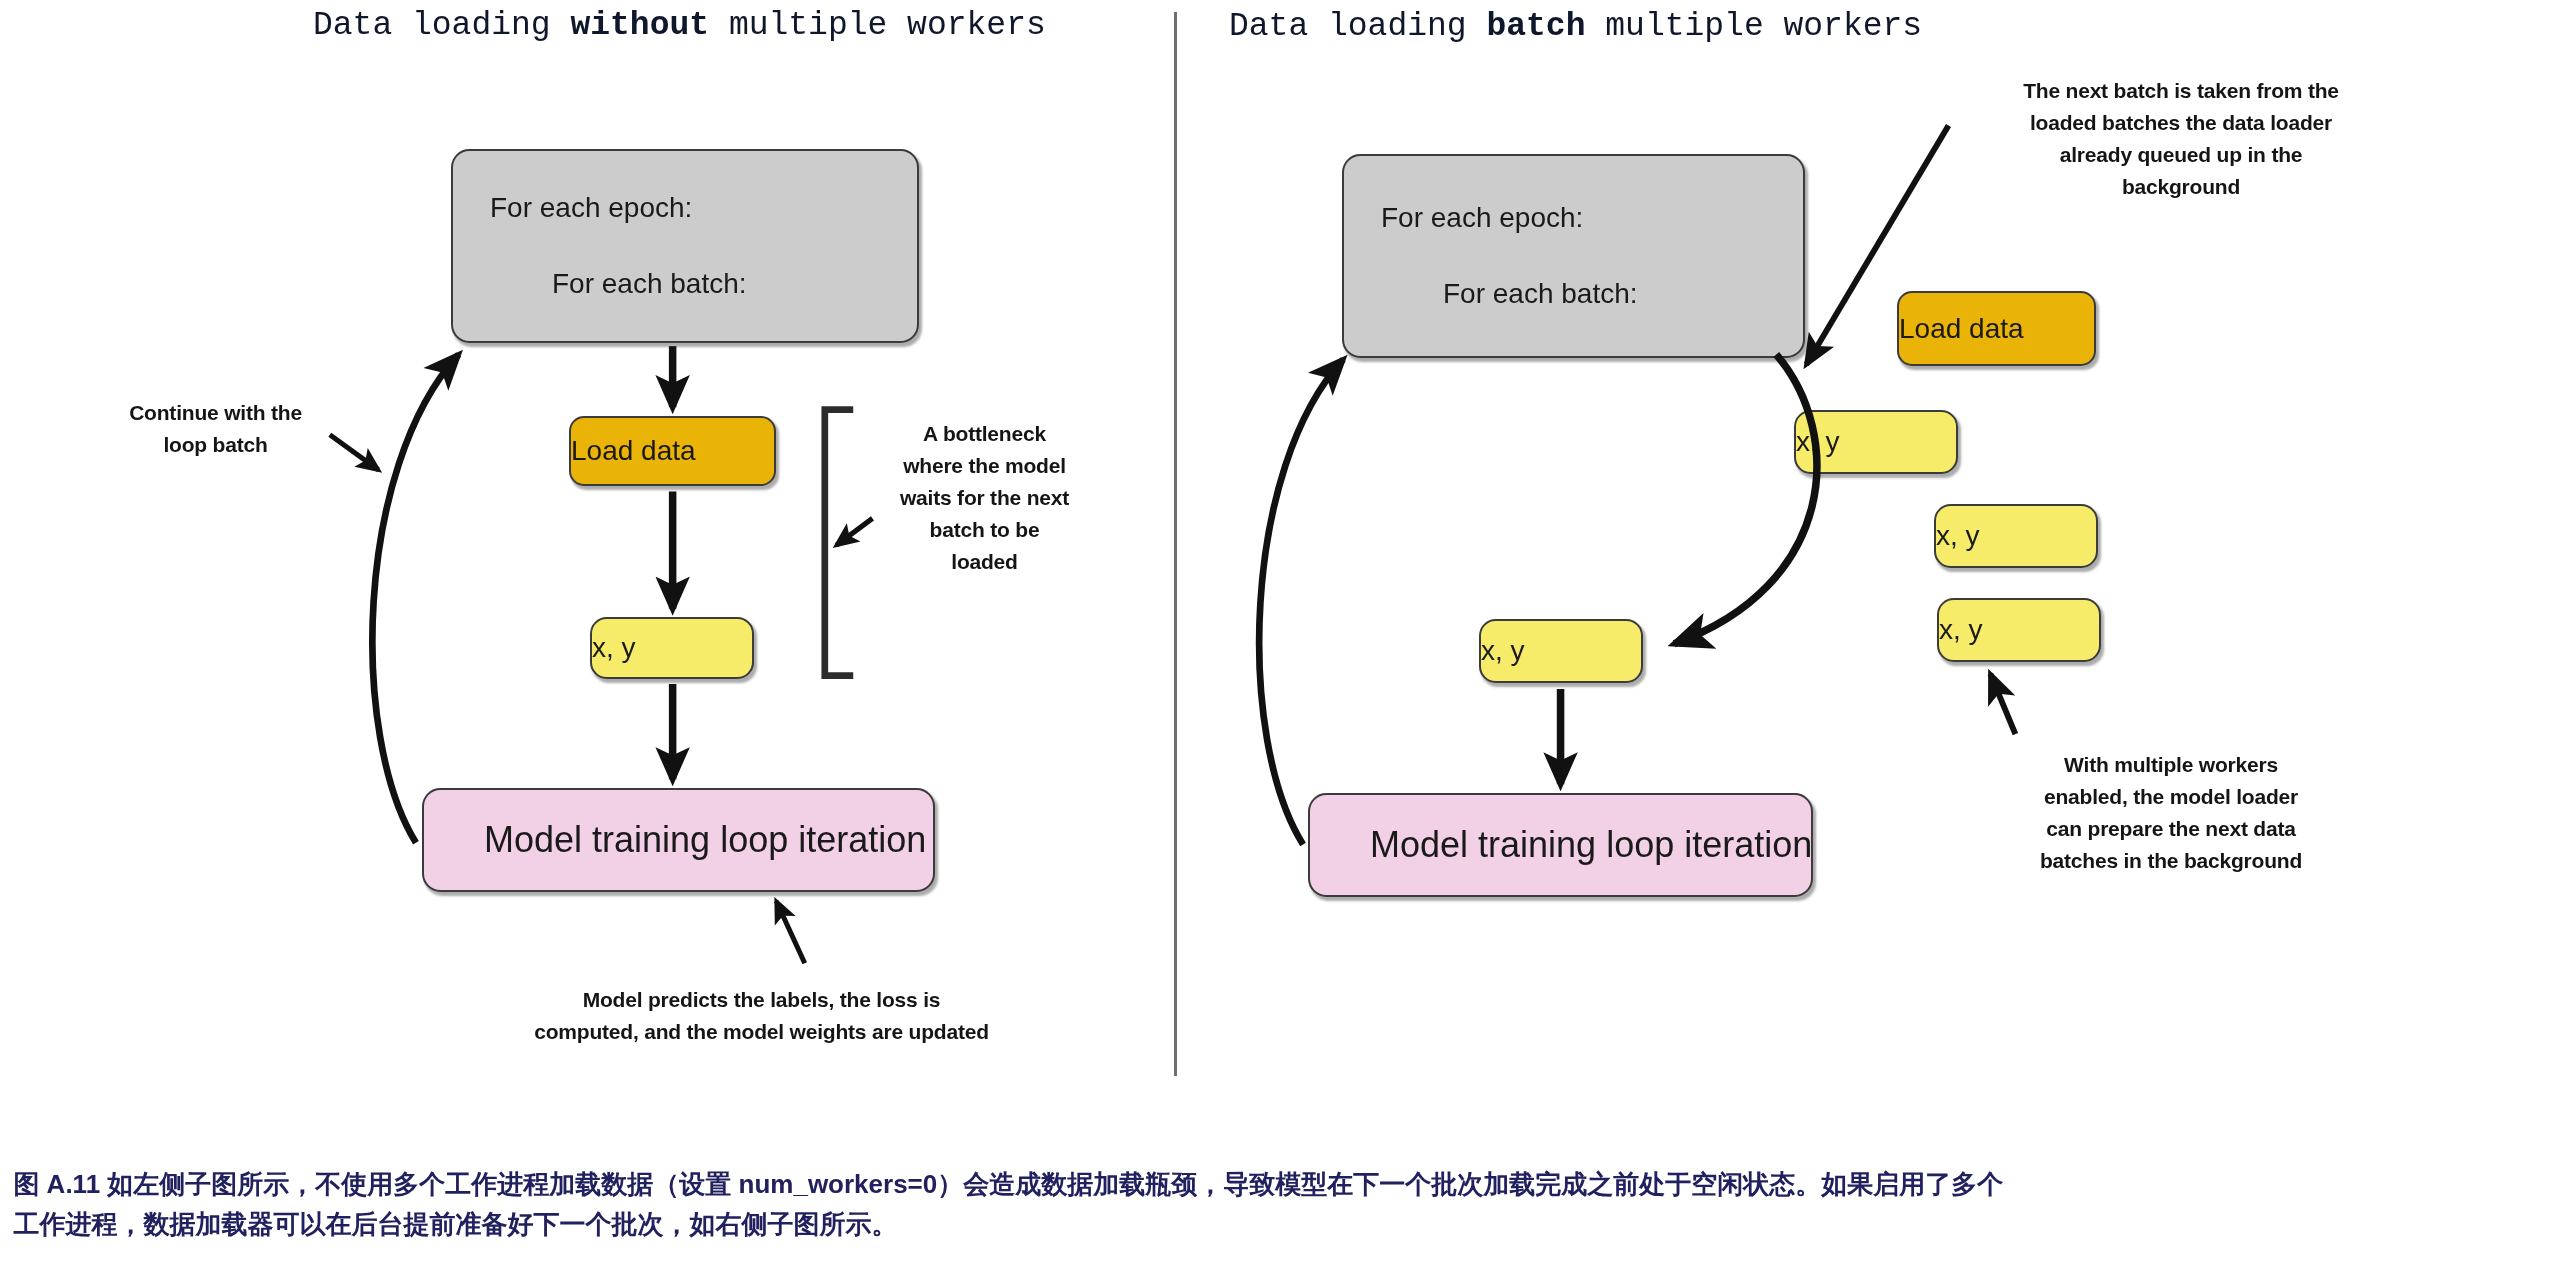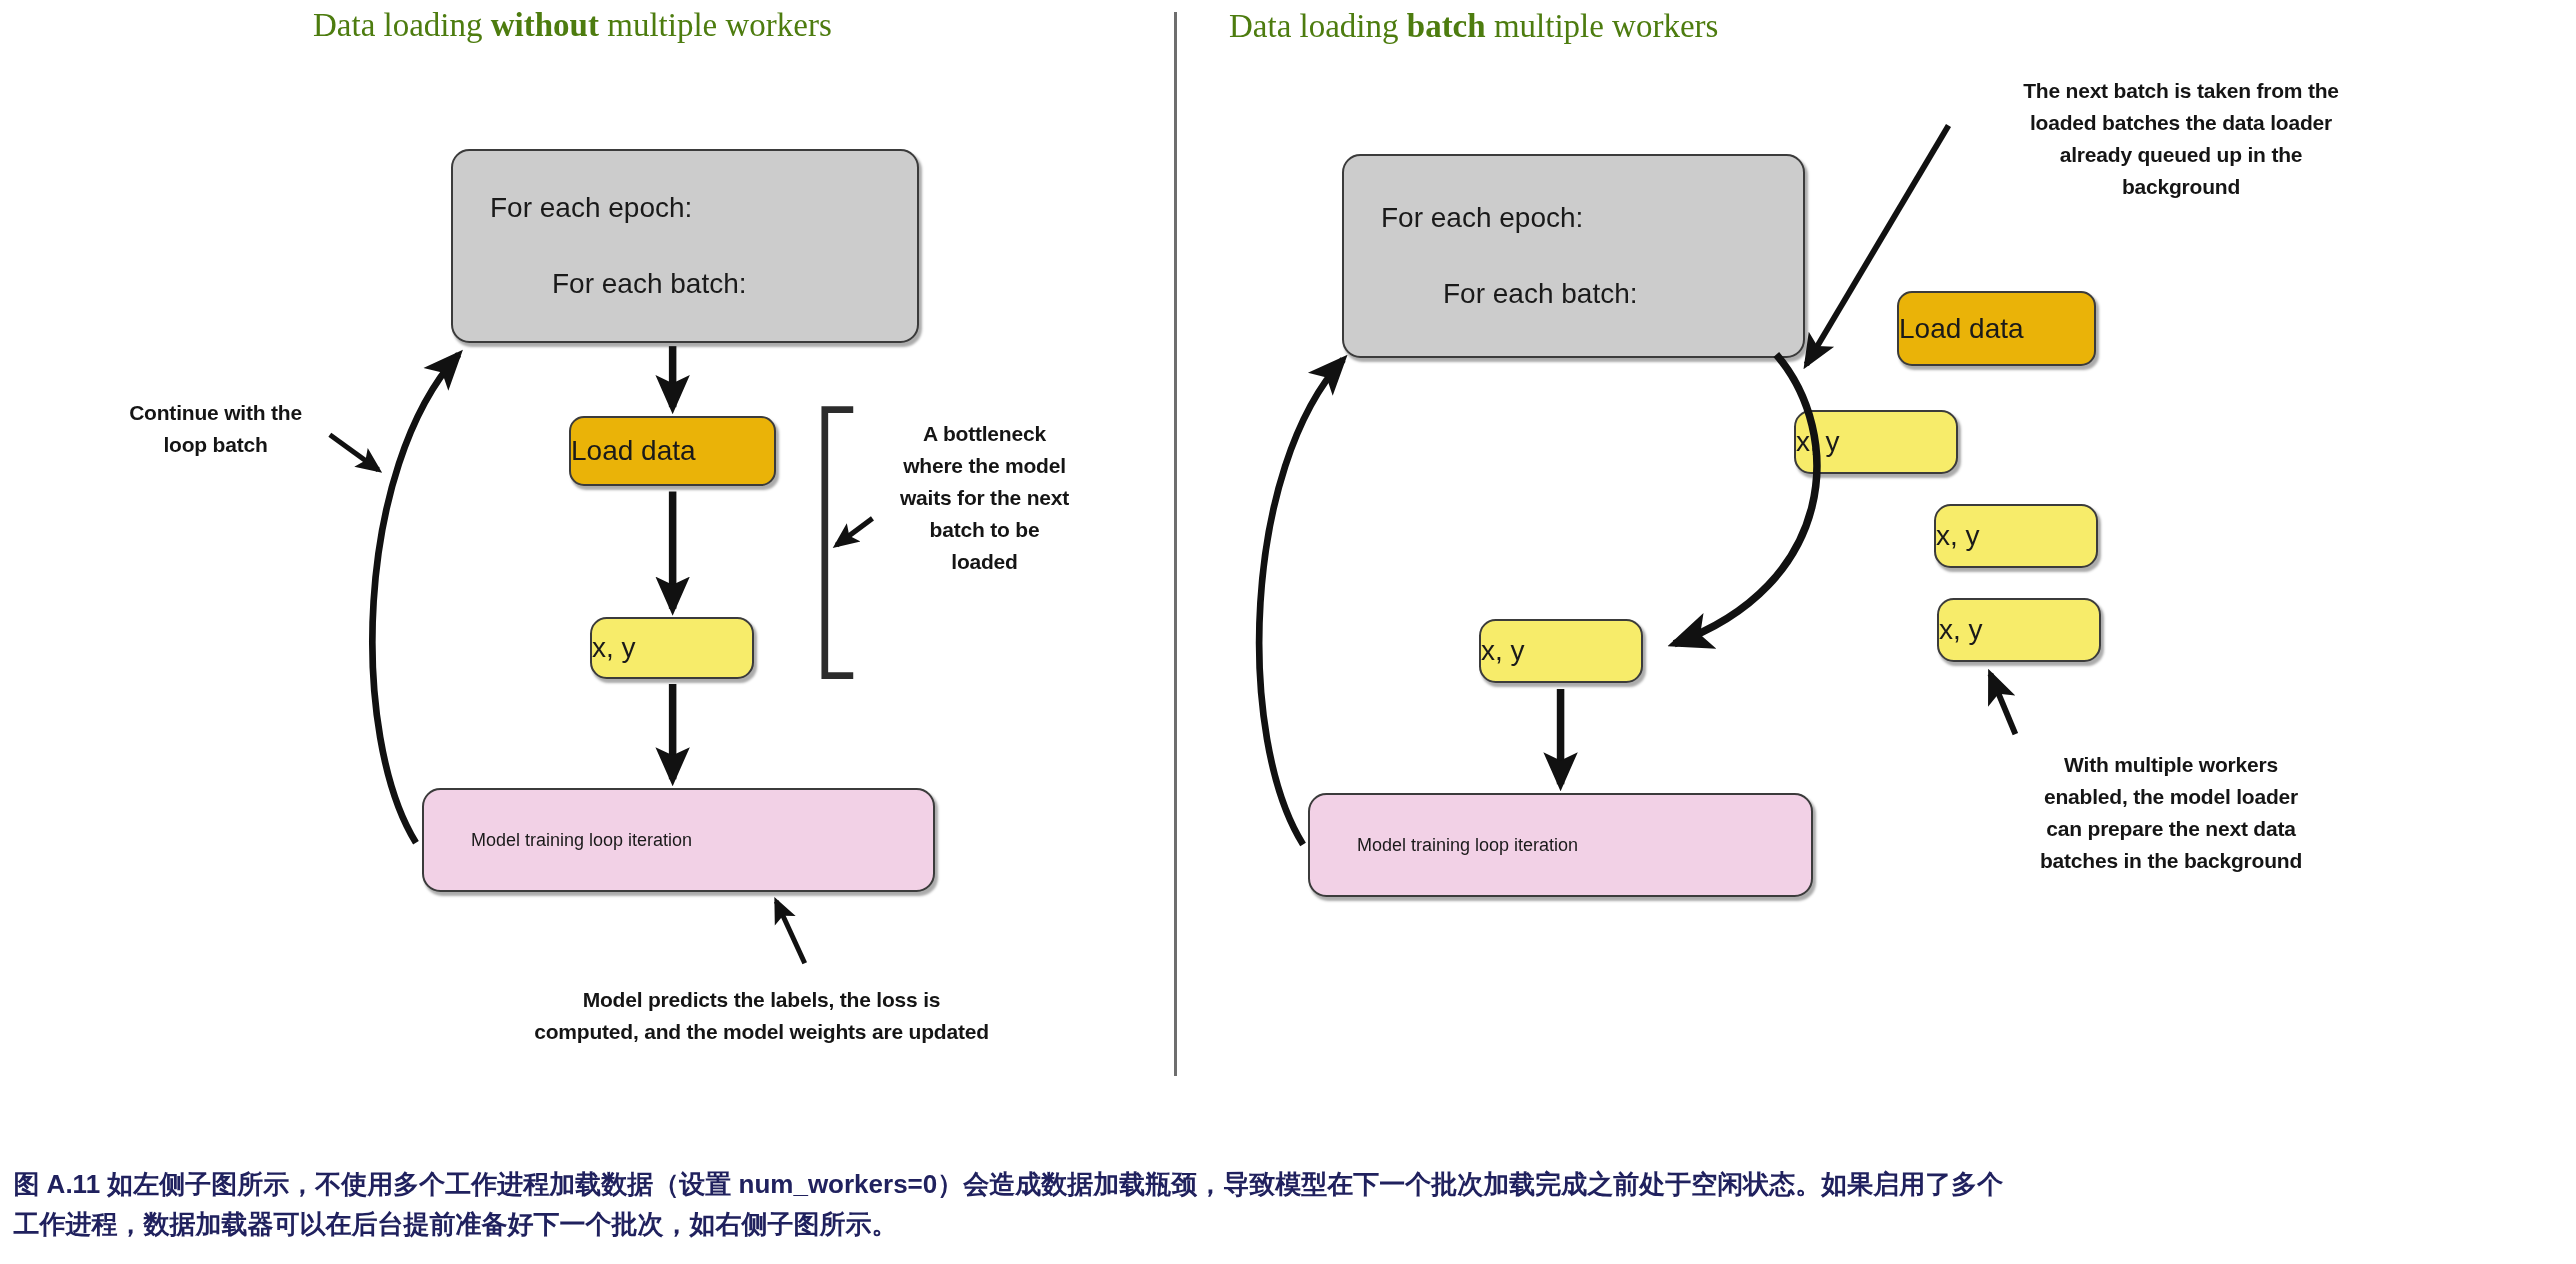--- a/index.html
+++ b/index.html
@@ -17,23 +17,23 @@
 
   #figure {
     position: absolute;
     left: 0; top: 0;
     width: 2576px;
     height: 1112px;
   }
 
   .panel-title {
     position: absolute;
-    font-family: Liberation Serif, serif;
+    font-family: Liberation Mono, monospace;
     font-size: 33px;
-    color: #4d7c0f;
+    color: #0f172a;
     letter-spacing: 0px;
     white-space: nowrap;
   }
   .panel-title b { font-weight: 700; }
 
   .divider {
     position: absolute;
     left: 1174px;
     top: 11.7px;
     width: 3.3px;
@@ -63,21 +63,21 @@
   .loop-box {
     flex-direction: column;
     align-items: flex-start;
     justify-content: center;
     padding: 0 0 0 37px;
   }
   .loop-box .line1 { font-size: 28px; }
   .loop-box .line2 { font-size: 28px; margin-top: 44px; margin-left: 62px; }
 
   .center-lbl { width: 100%; justify-content: center; font-size: 28px; }
-  .pad-lbl    { padding-left: 47px; font-size: 18px; }
+  .pad-lbl    { padding-left: 32px; font-size: 36px; margin-left: 28px; }
 
   
   .note {
     position: absolute;
     font-family: "Liberation Sans", sans-serif;
     font-weight: 700;
     font-size: 21px;
     line-height: 32px;
     color: #151515;
     text-align: center;

